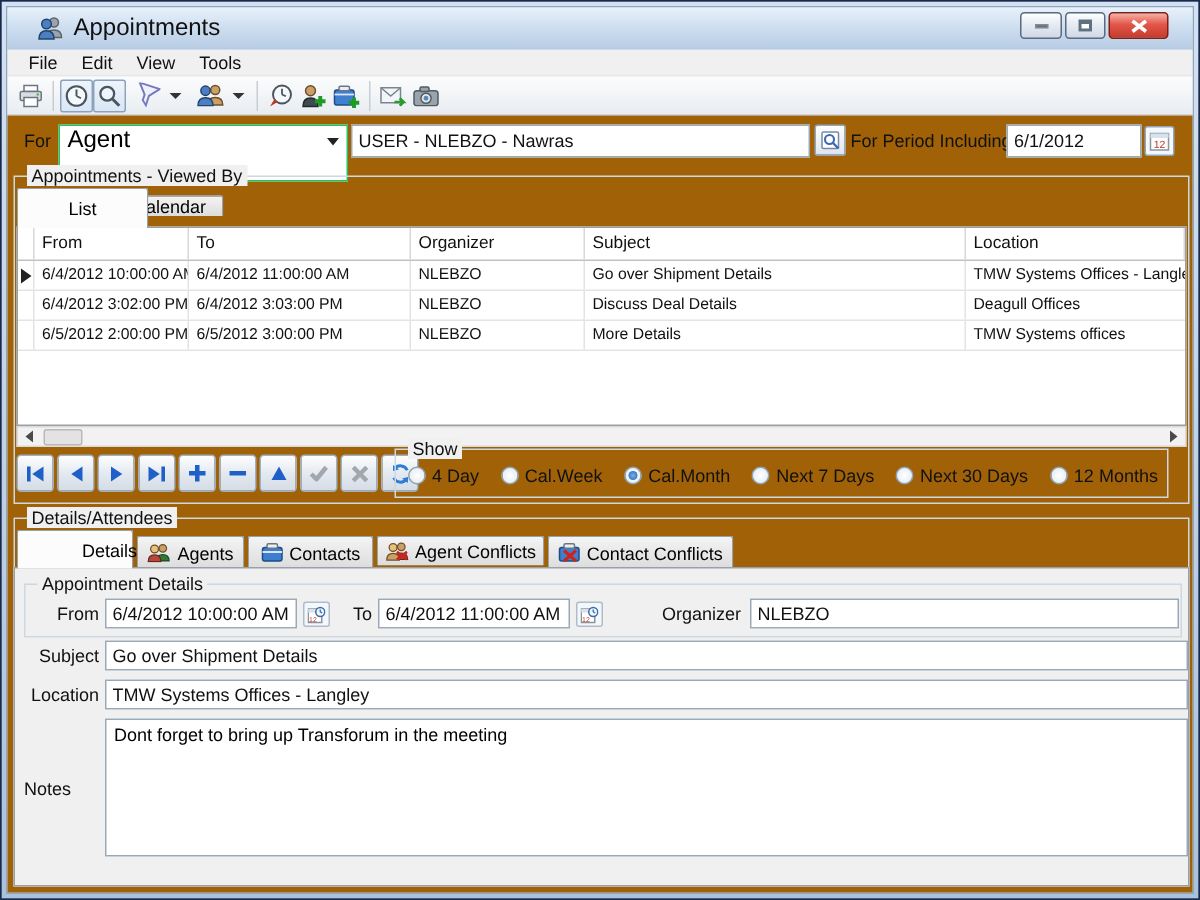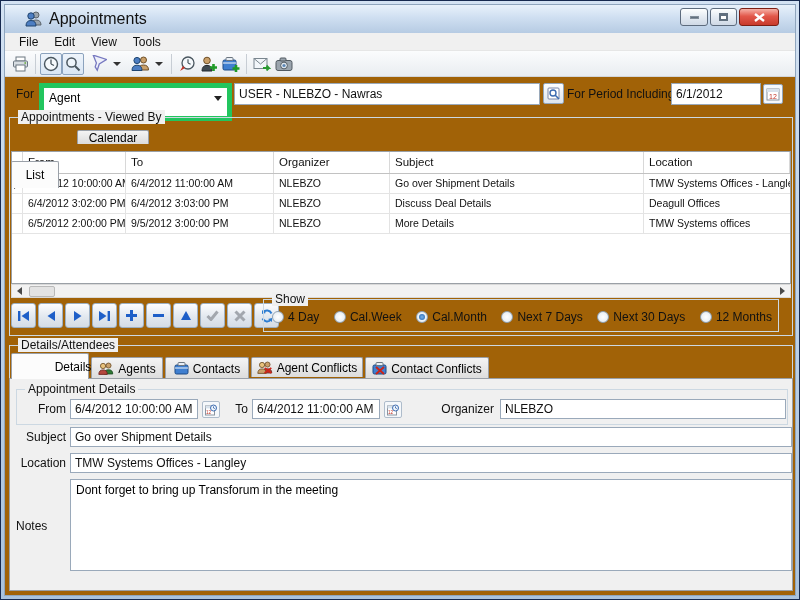--- a/index.html
+++ b/index.html
@@ -29,21 +29,21 @@
   .toolbar { height:26px; background:linear-gradient(#fbfcfd,#e9edf1); border-bottom:1px solid #d2d6db; display:flex; align-items:center; padding-left:4px; }
   .tbtn { width:22px; height:22px; display:flex; align-items:center; justify-content:center; border:1px solid transparent; border-radius:2px; }
   .tbtn.toggled { border:1px solid #8ba2bd; background:linear-gradient(#eef4fb,#d9e6f4); }
   .tsep { width:1px; height:20px; background:#c7cdd4; margin:0 4px; }
   .caret { width:0; height:0; border-left:4px solid transparent; border-right:4px solid transparent; border-top:4px solid #333; margin:0 4px; }
 
   
   .content { position:relative; flex:1; background:#a16207; }
   .lbl { position:absolute; font-size:12px; color:#111; line-height:22px; white-space:nowrap; }
   .txt { position:absolute; height:22px; background:#fff; border:1px solid #9aa9ba; font-size:12px; color:#111; padding:0 4px; font-family:"Liberation Sans",sans-serif; }
-  .combo { position:absolute; height:38px; background:#fff; border:5px solid #22c55e; font-size:12px; line-height:20px; padding-left:5px; }
+  .combo { position:absolute; height:38px; background:#fff; border:1px solid #22c55e; font-size:16px; line-height:20px; padding-left:5px; }
   .combo .arrow { position:absolute; right:5px; top:8px; width:0; height:0; border-left:4px solid transparent; border-right:4px solid transparent; border-top:5px solid #222; }
   .sbtn { position:absolute; border:1px solid #93a6bb; border-radius:2px; background:linear-gradient(#fdfdfe,#dde6ef); display:flex; align-items:center; justify-content:center; }
 
   .groupbox { position:absolute; border:1px solid #cbd7e2; }
   .groupbox > .legend { position:absolute; top:-8px; left:8px; background:#f0f0f0; font-size:12px; color:#111; padding:0 3px; line-height:14px; white-space:nowrap; }
 
   
   .tab { position:absolute; border:1px solid #9aa0a8; border-bottom:none; background:linear-gradient(#f4f4f4,#dcdcdc); font-size:12px; display:flex; align-items:center; justify-content:center; gap:4px; border-radius:2px 2px 0 0; }
   .tab.active { background:#fcfcfc; z-index:3; }
 
@@ -216,21 +216,21 @@
         <rect x="1" y="2" width="12" height="11" fill="#fff" stroke="#8a94a0"></rect>
         <rect x="1" y="2" width="12" height="3" fill="#d8e2ec"></rect>
         <text x="7" y="11.5" font-size="7" fill="#c23327" text-anchor="middle" font-family="Liberation Sans">12</text>
       </svg>
     </div>
 
     <div class="groupbox" style="left:4px; top:40px; width:784px; height:219px; border-color:#ccd8e2;">
       <span class="legend">Appointments - Viewed By</span>
     </div>
 
-    <div class="tab active" style="left:6px; top:48px; width:48px; height:27px;margin-top:36px;">
+    <div class="tab active" style="left:6px; top:48px; width:88px; height:27px;">
       <span>List</span>
     </div>
     <div class="tab" style="left:72px; top:53px; width:72px; height:14px;">
       <span>Calendar</span>
     </div>
 
     <div class="grid" style="left:6px; top:74px; width:780px; height:133px;">
       <div class="grow head">
         <div class="gcell c0"></div>
         <div class="gcell c1">From</div>
@@ -253,21 +253,21 @@
         <div class="gcell c0"></div>
         <div class="gcell c1">6/4/2012 3:02:00 PM</div>
         <div class="gcell c2">6/4/2012 3:03:00 PM</div>
         <div class="gcell c3">NLEBZO</div>
         <div class="gcell c4">Discuss Deal Details</div>
         <div class="gcell c5">Deagull Offices</div>
       </div>
       <div class="grow data">
         <div class="gcell c0"></div>
         <div class="gcell c1">6/5/2012 2:00:00 PM</div>
-        <div class="gcell c2">9/5/2012 3:00:00 PM</div>
+        <div class="gcell c2">6/5/2012 3:00:00 PM</div>
         <div class="gcell c3">NLEBZO</div>
         <div class="gcell c4">More Details</div>
         <div class="gcell c5">TMW Systems offices</div>
       </div>
     </div>
 
     <div class="hscroll" style="left:6px; top:207px; width:780px;">
       <div class="sarrow">
               <div class="tri-l"></div>
             </div>

